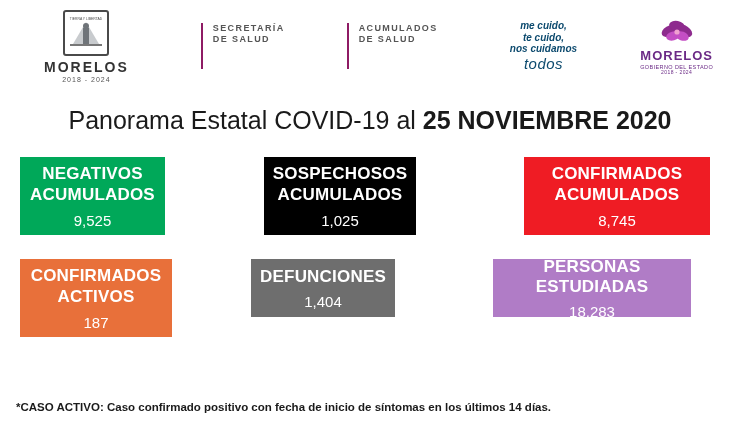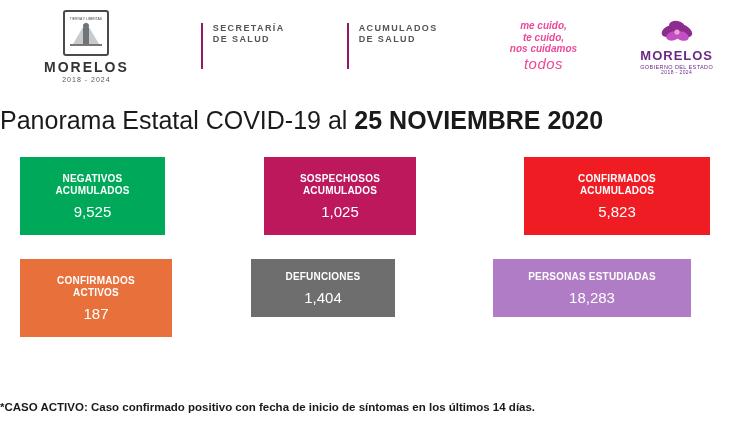--- a/index.html
+++ b/index.html
@@ -85,21 +85,21 @@
     letter-spacing: 1.4px;
     color: #555;
   }
   .sec-1 { margin-left: 62px; }
   .sec-2 { margin-left: 52px; }
 
   .logo-cuido {
     margin-left: 62px;
     width: 96px;
     text-align: center;
-    color: #ec4899;
+    color: #0c4a6e;
     line-height: 1.15;
   }
   .logo-cuido .c1 {
     font-size: 10px;
     font-weight: bold;
     font-style: italic;
   }
   .logo-cuido .c2 {
     font-size: 15px;
     font-weight: normal;
@@ -126,21 +126,21 @@
     letter-spacing: 0.4px;
   }
   .logo-gob .g3 {
     font-size: 5px;
     color: #6b2a86;
     letter-spacing: 0.4px;
   }
 
   
   .title {
-    text-align: left;
+    text-align: center;
     margin-top: 14px;
     font-size: 25px;
     color: #1a1a1a;
     white-space: nowrap;
   }
   .title .t-main { font-weight: normal; }
   .title .t-date { font-weight: bold; }
 
   
   .grid {
@@ -158,45 +158,45 @@
   .card {
     color: #ffffff;
     text-align: center;
     box-sizing: border-box;
     padding: 10px 6px 9px 6px;
     display: flex;
     flex-direction: column;
     justify-content: center;
   }
   .card .lbl {
-    font-size: 10px;
+    font-size: 17px;
     font-weight: bold;
     line-height: 1.18;
     letter-spacing: 0.2px;
   }
   .card .val {
     font-size: 15px;
     font-weight: normal;
     margin-top: 7px;
   }
 
   .c-neg  { width: 145px; height: 78px; margin-left: 6px; background: #00a859; }
-  .c-sos  { width: 152px; height: 78px; margin-left: 99px; background: #be185d; }
+  .c-sos  { width: 152px; height: 78px; margin-left: 99px; background: #000000; }
   .c-con  { width: 186px; height: 78px; margin-left: 108px; background: #ef1c24; }
 
   .c-act  { width: 152px; height: 78px; margin-left: 6px;  background: #e8703a; }
   .c-def  { width: 144px; height: 58px; margin-left: 79px; background: #6e6e6e; }
   .c-est  { width: 198px; height: 58px; margin-left: 98px; background: #b07cc6; }
 
   .c-def .val, .c-est .val { margin-top: 6px; }
 
   
   .footnote {
     position: absolute;
-    left: 0px;
+    left: 16px;
     bottom: 18px;
     font-size: 11.5px;
     font-weight: bold;
     color: #1a1a1a;
     white-space: nowrap;
   }
 </style>
 </head>
 <body>
 
@@ -282,21 +282,21 @@
         <div>ACUMULADOS</div>
       </div>
       <div class="val">1,025</div>
     </div>
 
     <div class="card c-con">
       <div class="lbl">
         <div>CONFIRMADOS</div>
         <div>ACUMULADOS</div>
       </div>
-      <div class="val">5,823</div>
+      <div class="val">8,745</div>
     </div>
   </div>
 
   <div class="row row-2">
     <div class="card c-act">
       <div class="lbl">
         <div>CONFIRMADOS</div>
         <div>ACTIVOS</div>
       </div>
       <div class="val">187</div>

